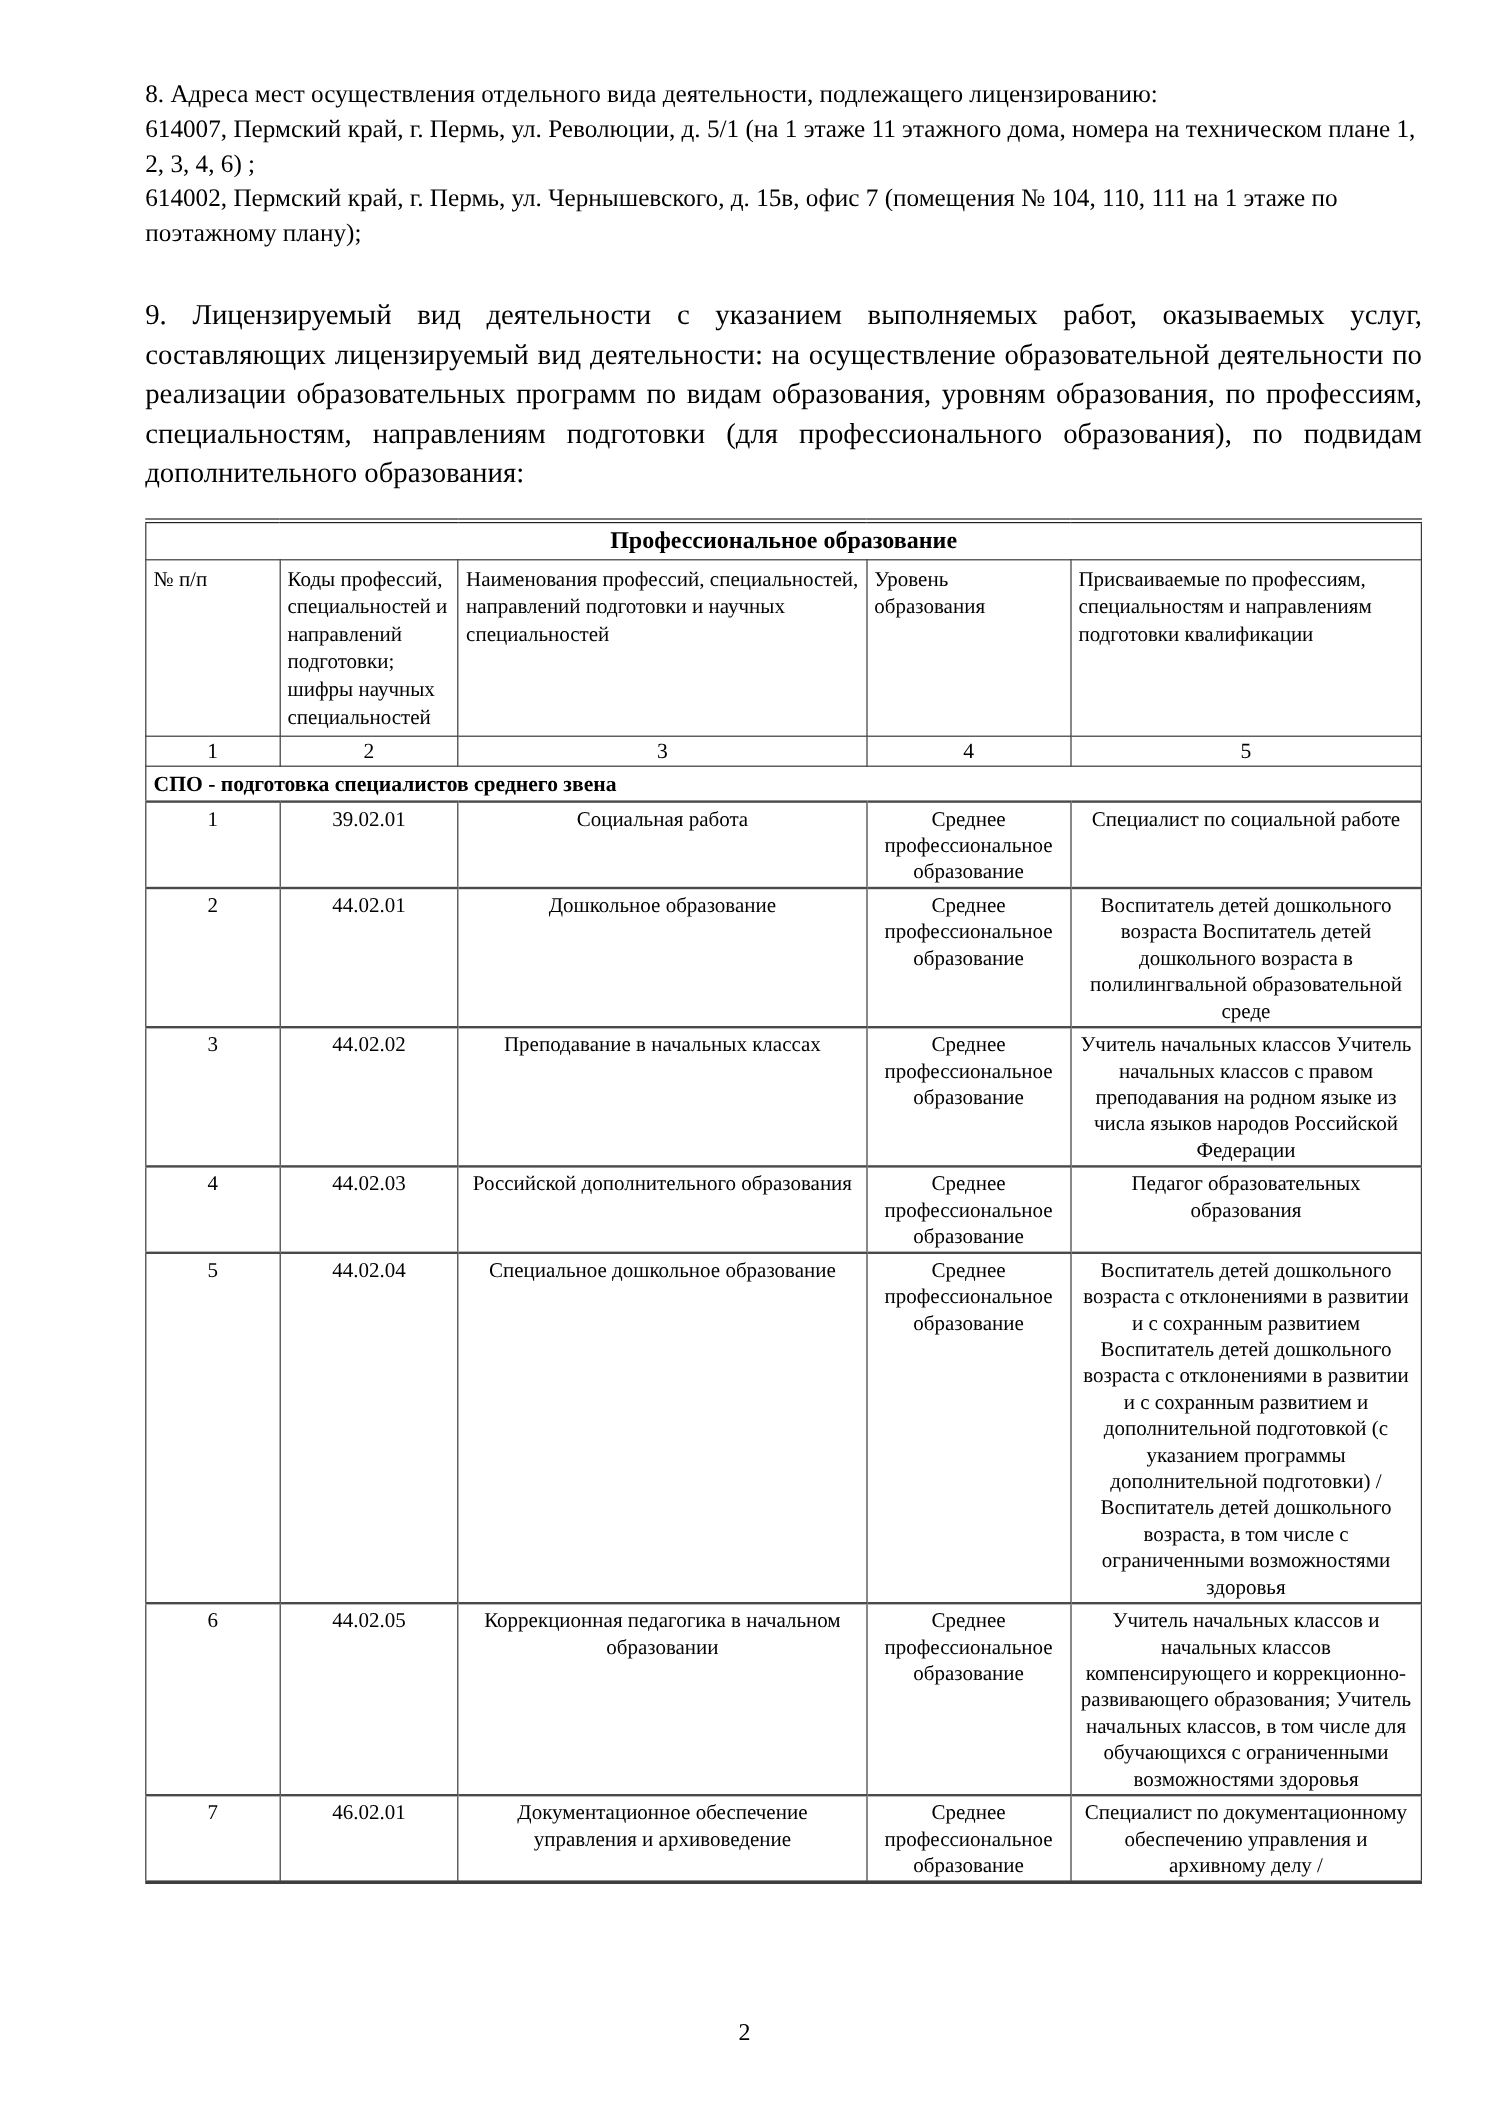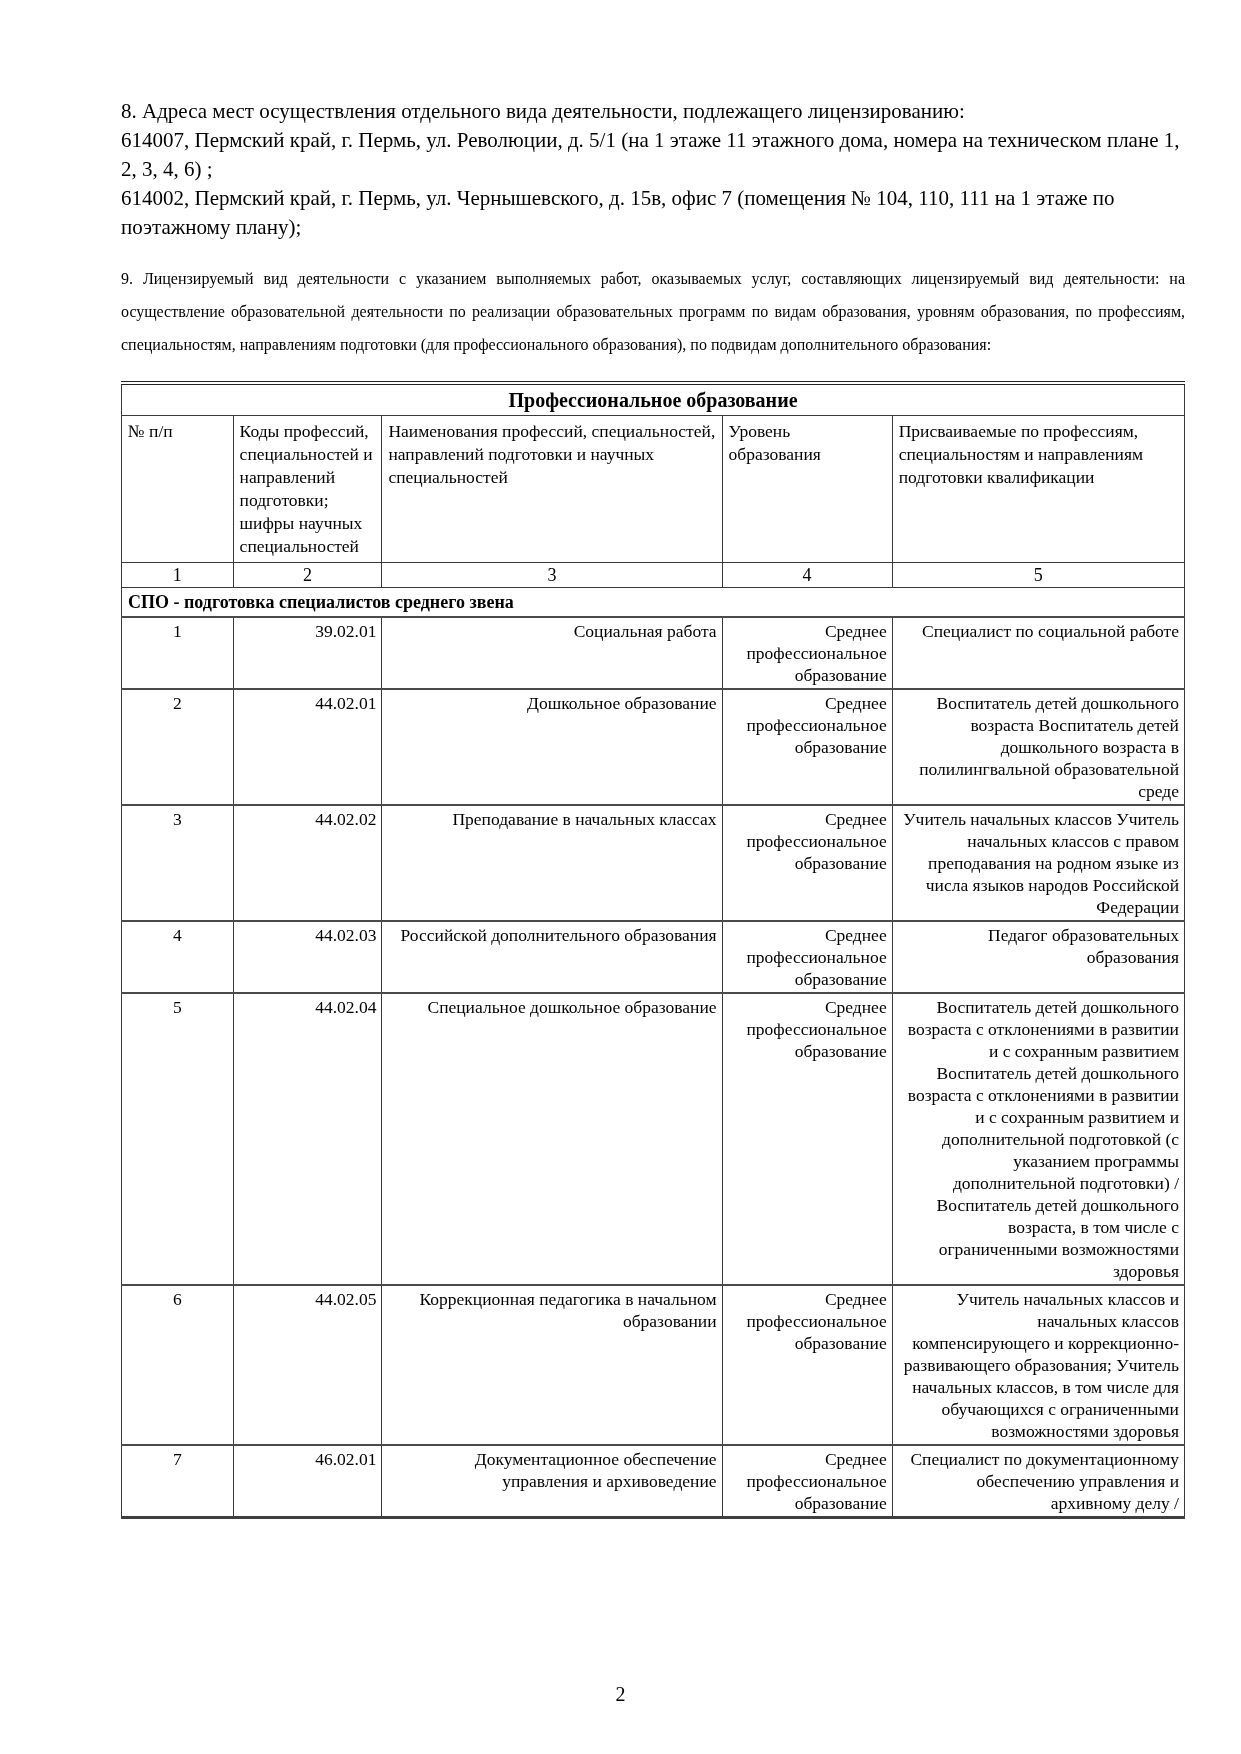--- a/index.html
+++ b/index.html
@@ -16,29 +16,29 @@
     color: #000000;
     overflow: hidden;
   }
   .content {
     position: absolute;
     left: 121px;
     top: 0;
     width: 1064px;
   }
   .para8 {
-    margin-top: 97px;
+    margin-top: 64px;
     font-size: 21px;
     line-height: 29px;
     text-align: left;
   }
   .para8 .line { display: block; }
   .para9 {
-    margin-top: 20px;
-    font-size: 16px;
+    margin-top: 38px;
+    font-size: 24px;
     line-height: 33px;
     text-align: justify;
   }
   table.license-table {
     margin-top: 20px;
     width: 1064px;
     border-collapse: collapse;
     table-layout: fixed;
     font-size: 17.5px;
     line-height: 22px;
@@ -76,21 +76,21 @@
   }
   .row-section td {
     font-weight: bold;
     text-align: left;
     font-size: 18px;
     padding: 3px 6px;
     border-bottom: 2px solid #464646;
   }
   tr.data-row td {
     vertical-align: top;
-    text-align: right;
+    text-align: center;
     padding: 2px 5px;
     border-top: 2px solid #4a4a4a;
   }
   tr.data-row td.cell-num { text-align: center; }
   .page-number {
     position: absolute;
     left: 0;
     width: 1241px;
     top: 1683px;
     text-align: center;

